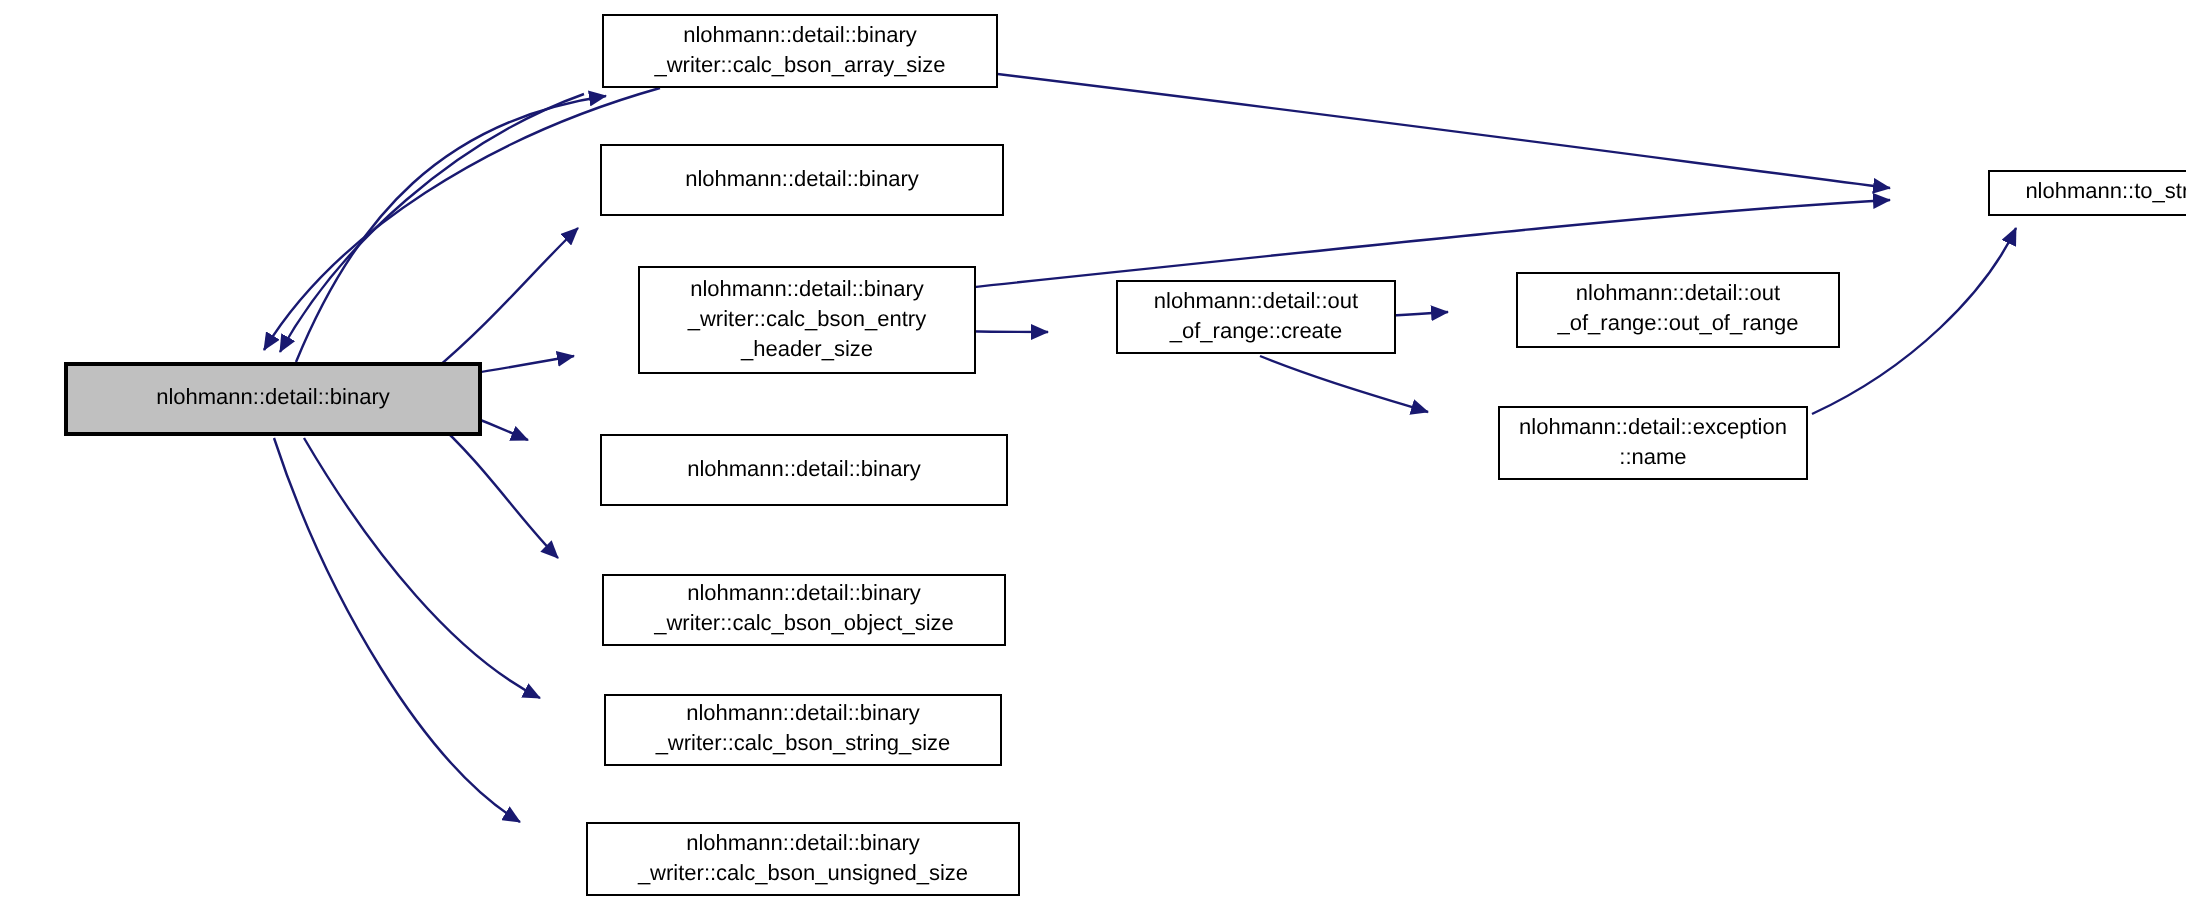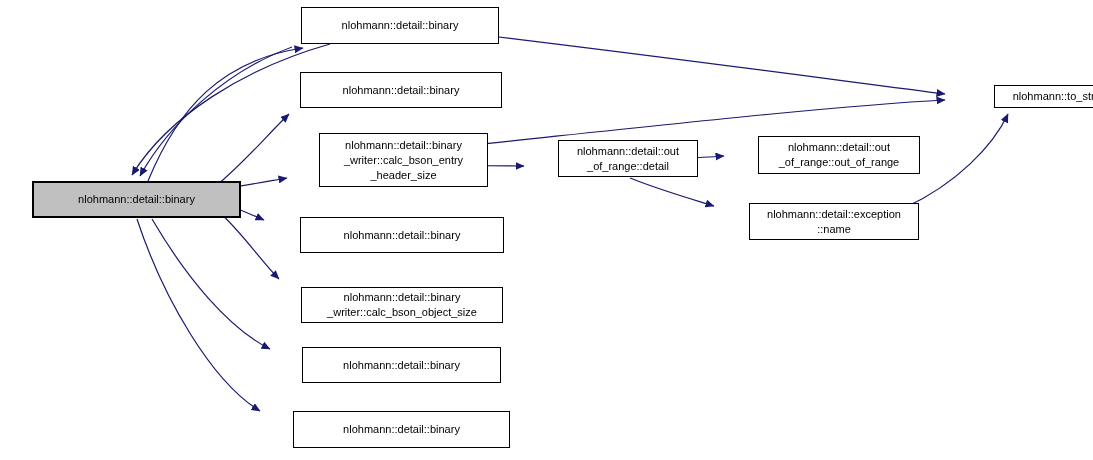--- a/index.html
+++ b/index.html
@@ -78,51 +78,54 @@
         <path class="edge" d="M 630,178 C 660,190 688,198 714,206" stroke="#191970" marker-end="url(#arrowhead)"></path>
         <path class="edge" d="M 906,207 C 956,184 993,146 1008,114" stroke="#191970" marker-end="url(#arrowhead)"></path>
       </g>
   </svg>
   <div id="nodes-layer">
       <div class="node main" title="nlohmann::detail::binary_writer::calc_bson_element_size" style="left: 6px; top: 181px; width: 209px; height: 37px;">
         <span class="nl">nlohmann::detail::binary</span>
       </div>
       <div class="node" title="nlohmann::detail::binary_writer::calc_bson_array_size" style="left: 275px; top: 7px; width: 198px; height: 37px;">
         <span class="nl">nlohmann::detail::binary</span>
+        <span class="nl">_writer::calc_bson_array_size</span>
       </div>
       <div class="node" title="nlohmann::detail::binary_writer::calc_bson_binary_size" style="left: 274px; top: 72px; width: 202px; height: 36px;">
         <span class="nl">nlohmann::detail::binary</span>
       </div>
       <div class="node" title="nlohmann::detail::binary_writer::calc_bson_entry_header_size" style="left: 293px; top: 133px; width: 169px; height: 54px;">
         <span class="nl">nlohmann::detail::binary</span>
         <span class="nl">_writer::calc_bson_entry</span>
         <span class="nl">_header_size</span>
       </div>
       <div class="node" title="nlohmann::detail::binary_writer::calc_bson_integer_size" style="left: 274px; top: 217px; width: 204px; height: 36px;">
         <span class="nl">nlohmann::detail::binary</span>
       </div>
       <div class="node" title="nlohmann::detail::binary_writer::calc_bson_object_size" style="left: 275px; top: 287px; width: 202px; height: 36px;">
         <span class="nl">nlohmann::detail::binary</span>
         <span class="nl">_writer::calc_bson_object_size</span>
       </div>
       <div class="node" title="nlohmann::detail::binary_writer::calc_bson_string_size" style="left: 276px; top: 347px; width: 199px; height: 36px;">
         <span class="nl">nlohmann::detail::binary</span>
+        <span class="nl">_writer::calc_bson_string_size</span>
       </div>
       <div class="node" title="nlohmann::detail::binary_writer::calc_bson_unsigned_size" style="left: 267px; top: 411px; width: 217px; height: 37px;">
         <span class="nl">nlohmann::detail::binary</span>
+        <span class="nl">_writer::calc_bson_unsigned_size</span>
       </div>
       <div class="node" title="nlohmann::detail::out_of_range::create" style="left: 532px; top: 140px; width: 140px; height: 37px;">
         <span class="nl">nlohmann::detail::out</span>
-        <span class="nl">_of_range::detail</span>
+        <span class="nl">_of_range::create</span>
       </div>
       <div class="node" title="nlohmann::detail::out_of_range::out_of_range" style="left: 732px; top: 136px; width: 162px; height: 38px;">
         <span class="nl">nlohmann::detail::out</span>
         <span class="nl">_of_range::out_of_range</span>
       </div>
-      <div class="node" title="nlohmann::detail::exception::name" style="left: 723px; top: 203px; width: 170px; height: 37px;">
+      <div class="node" title="nlohmann::detail::exception::name" style="left: 723px; top: 203px; width: 155px; height: 37px;">
         <span class="nl">nlohmann::detail::exception</span>
         <span class="nl">::name</span>
       </div>
       <div class="node" title="nlohmann::to_string" style="left: 968px; top: 85px; width: 134px; height: 23px;">
         <span class="nl">nlohmann::to_string</span>
       </div>
     </div>
 </div>
 
 </body></html>

